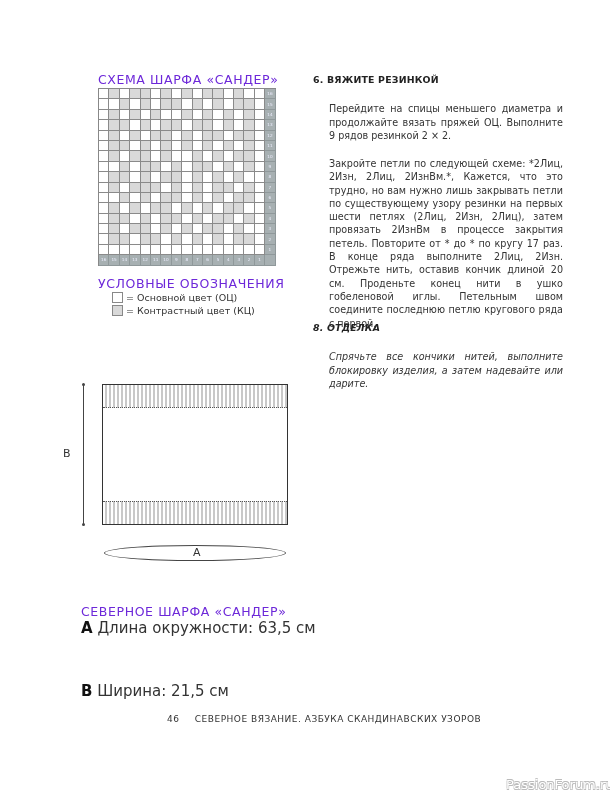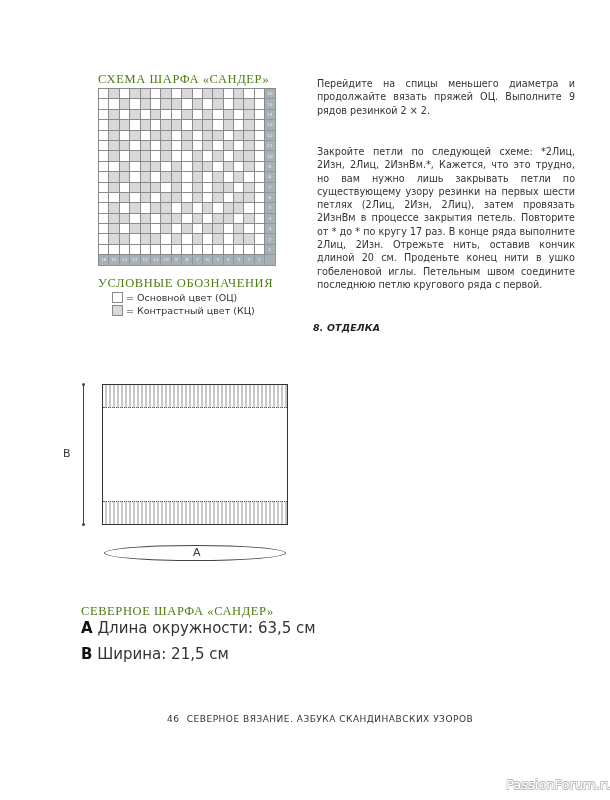--- a/index.html
+++ b/index.html
@@ -1,47 +1,47 @@
 <!DOCTYPE html>
 <html><head>
 <meta charset="utf-8">
 <style>
   html, body { margin: 0; padding: 0; }
   body { width: 610px; height: 800px; background: #ffffff; position: relative; overflow: hidden;
          font-family: "DejaVu Sans", sans-serif; color: #2a2a2a; }
   .abs { position: absolute; }
-  .h-title { font-size: 12.5px; letter-spacing: 0.6px; color: #4d7c0f; white-space: nowrap; font-family: Liberation Serif, serif; }
+  .h-title { font-size: 12.5px; letter-spacing: 0.6px; color: #6d28d9; white-space: nowrap; }
   .grid { position: absolute; left: 98px; top: 88px; display: grid;
           grid-template-columns: repeat(17, 10.4px); grid-template-rows: repeat(17, 10.4px);
           border-left: 1px solid #888; border-top: 1px solid #888; }
   .cell { box-sizing: border-box; border-right: 1px solid #8a8a8a; border-bottom: 1px solid #8a8a8a; background: #fff; }
   .cell.c { background: #d9d9d9; }
   .num { box-sizing: border-box; background: #a7b0b2; color: #eef; font-size: 4.2px; display: flex;
          align-items: center; justify-content: center; border-right: 1px solid #8f989a; border-bottom: 1px solid #8f989a; }
   .legend-row { position: absolute; left: 112px; display: flex; align-items: center; font-size: 9.5px; color: #333; white-space: nowrap; }
   .swatch { width: 11px; height: 11px; border: 1px solid #888; box-sizing: border-box; margin-right: 3px; }
   .swatch.main { background: #fff; }
   .swatch.contrast { background: #d9d9d9; }
   .rcol { position: absolute; left: 313px; width: 266px; font-size: 9.6px; line-height: 13.3px; color: #333; }
   .rcol h3 { margin: 0 0 1px 0; font-size: 9.4px; font-weight: bold; color: #222; letter-spacing: 0.2px; }
-  .rcol p { margin: 4px; text-align: justify; }
+  .rcol p { margin: 16px; text-align: justify; }
   .rcol .indent { text-indent: 18px; }
   .dimline { position: absolute; left: 83px; top: 384px; width: 1px; height: 141px; background: #444; }
   .dot { position: absolute; width: 3px; height: 3px; border-radius: 50%; background: #444; }
   .schem { position: absolute; left: 102px; top: 384px; width: 186px; height: 141px; border: 1.3px solid #333; box-sizing: border-box; }
   .rib { position: absolute; left: 0; right: 0; height: 22px;
          background: repeating-linear-gradient(90deg, #ffffff 0px, #ffffff 2px, #c8c8c8 2px, #c8c8c8 4px); }
   .rib.top { top: 0; border-bottom: 1px dotted #555; }
   .rib.bot { bottom: 0; border-top: 1px dotted #555; }
   .ellipse { position: absolute; left: 104px; top: 545px; width: 182px; height: 16px; border: 1px solid #444; border-radius: 50%; box-sizing: border-box; }
   .lbl { font-size: 11px; color: #333; }
   .spec { position: absolute; left: 81px; font-size: 15px; color: #333; white-space: nowrap; }
   .spec b { color: #111; }
   .footer { position: absolute; left: 167px; top: 714px; font-size: 9px; letter-spacing: 0.5px; color: #333; white-space: nowrap; }
-  .footer .pg { margin-right: 4px; }
+  .footer .pg { margin-right: 12px; }
   .wm { position: absolute; left: 506px; top: 777px; font-size: 13px; color: #fff; white-space: nowrap;
         text-shadow: -0.6px -0.6px 0 #bbb, 0.6px -0.6px 0 #bbb, -0.6px 0.6px 0 #bbb, 0.6px 0.6px 0 #bbb; }
 </style>
 </head>
 <body>
 
 <div class="abs h-title" style="left:98px; top:72px;">СХЕМА ШАРФА «САНДЕР»</div>
 
 <div class="grid" id="knit-grid">
     <div class="cell"></div>
@@ -339,46 +339,48 @@
 <div class="legend-row" style="top:292px;text-align:center;">
   <span class="swatch main"></span>
   <span>= Основной цвет (ОЦ)</span>
 </div>
 <div class="legend-row" style="top:305px;">
   <span class="swatch contrast"></span>
   <span>= Контрастный цвет (КЦ)</span>
 </div>
 
 <div class="rcol" style="top:73px;">
+  <h3>6. ВЯЖИТЕ РЕЗИНКОЙ</h3>
   <p>Перейдите на спицы меньшего диаметра и продолжайте вязать пряжей ОЦ. Выполните 9 рядов резинкой 2 × 2.</p>
 </div>
 <div class="rcol" style="top:141px;">
   <p>Закройте петли по следующей схеме: *2Лиц, 2Изн, 2Лиц, 2ИзнВм.*, Кажется, что это трудно, но вам нужно лишь закрывать петли по существующему узору резинки на первых шести петлях (2Лиц, 2Изн, 2Лиц), затем провязать 2ИзнВм в процессе закрытия петель. Повторите от * до * по кругу 17 раз. В конце ряда выполните 2Лиц, 2Изн. Отрежьте нить, оставив кончик длиной 20 см. Проденьте конец нити в ушко гобеленовой иглы. Петельным швом соедините последнюю петлю кругового ряда с первой.</p>
 </div>
 <div class="rcol" style="top:321px;font-style:italic;">
   <h3>8. ОТДЕЛКА</h3>
+  <p>Спрячьте все кончики нитей, выполните блокировку изделия, а затем надевайте или дарите.</p>
 </div>
 
 <div class="dimline"></div>
 <div class="dot" style="left:82px; top:383px;"></div>
 <div class="dot" style="left:82px; top:523px;"></div>
 <div class="abs lbl" style="left:63px; top:447px;">B</div>
 <div class="schem">
   <div class="rib top"></div>
   <div class="rib bot"></div>
 </div>
 <div class="ellipse"></div>
 <div class="abs lbl" style="left:193px; top:546px;">A</div>
 
 <div class="abs h-title" style="left:81px; top:604px;">СЕВЕРНОЕ ШАРФА «САНДЕР»</div>
 <div class="spec" style="top:619px;">
   <b>A</b>
   <span>Длина окружности: 63,5 см</span>
 </div>
-<div class="spec" style="top:645px;">
+<div class="spec" style="top:682px;">
   <b>B</b>
   <span>Ширина: 21,5 см</span>
 </div>
 
 <div class="footer">
   <span class="pg">46</span>
   <span>СЕВЕРНОЕ ВЯЗАНИЕ. АЗБУКА СКАНДИНАВСКИХ УЗОРОВ</span>
 </div>
 
 <div class="wm">PassionForum.ru</div>

